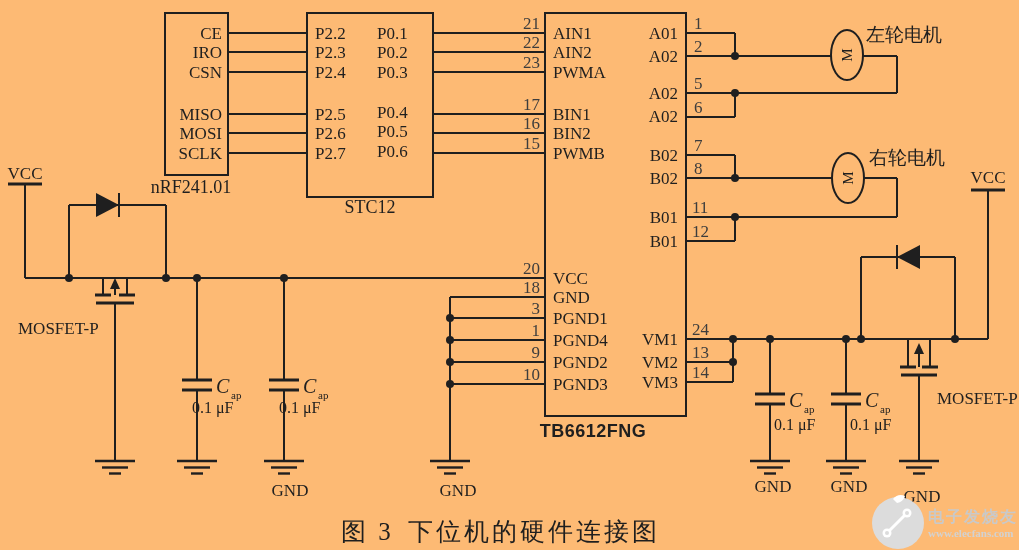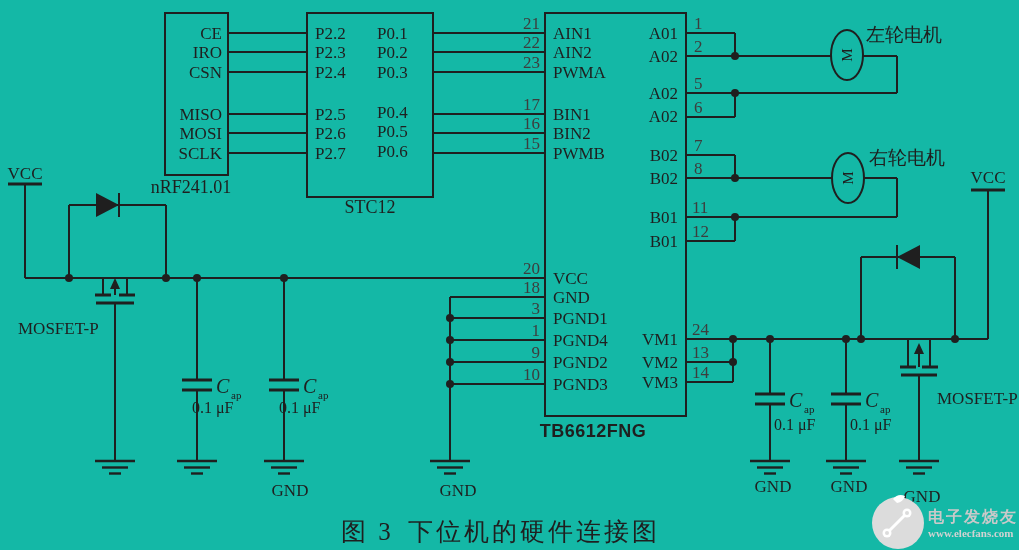--- a/index.html
+++ b/index.html
@@ -1,16 +1,16 @@
 <!DOCTYPE html>
 <html><head>
 <meta charset="utf-8">
 <style>
   html,body{margin:0;padding:0;background:#ffffff;}
-  .canvas{width:1019px;height:550px;background:#14b8a6;position:relative;overflow:hidden;}
+  .canvas{width:1019px;height:550px;background:#fdba74;position:relative;overflow:hidden;}
   svg{display:block;}
   .wire{stroke:#1f1f1f;stroke-width:2;fill:none;}
   .thick{stroke:#1f1f1f;stroke-width:3;fill:none;}
   .box{fill:none;stroke:#1f1f1f;stroke-width:2;}
   .dot{fill:#1f1f1f;stroke:none;}
   .blk{fill:#1f1f1f;stroke:none;}
   text{fill:#1f1f1f;font-family:"Liberation Serif","DejaVu Serif",serif;}
   .pin{font-size:17px;}
   .num{font-size:17px;fill:#3d3d3d;}
   .mod{font-size:18px;}

